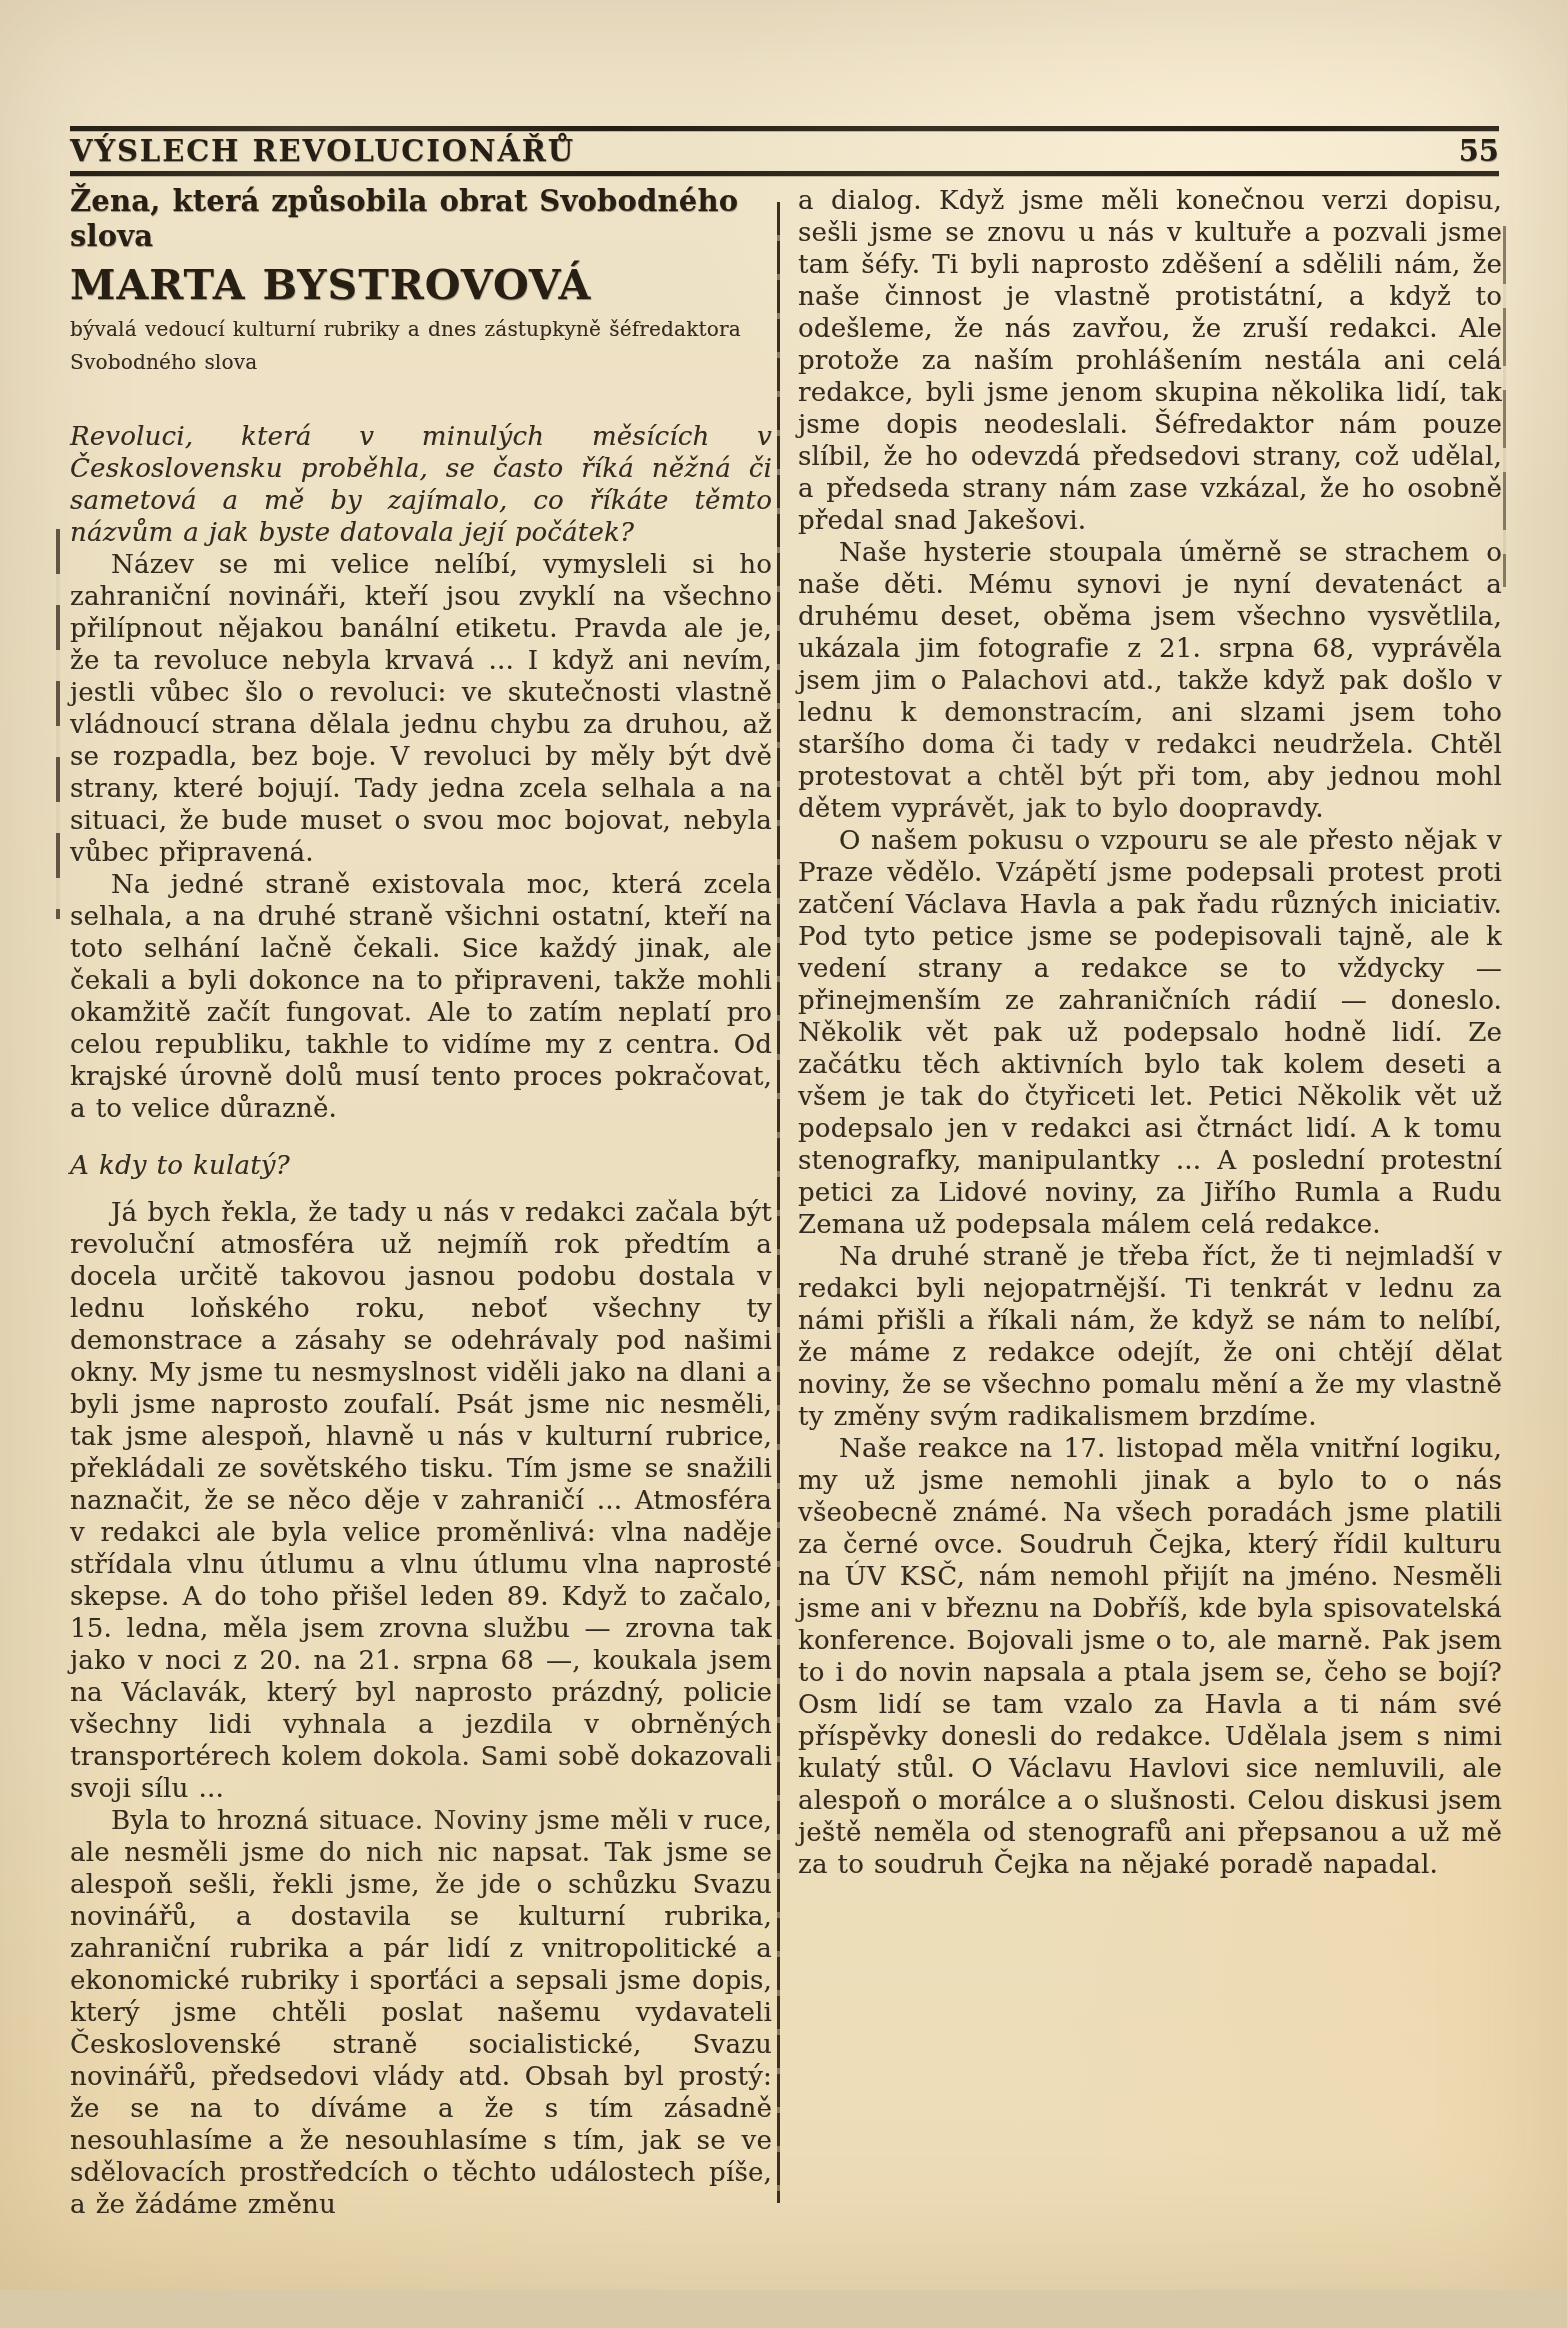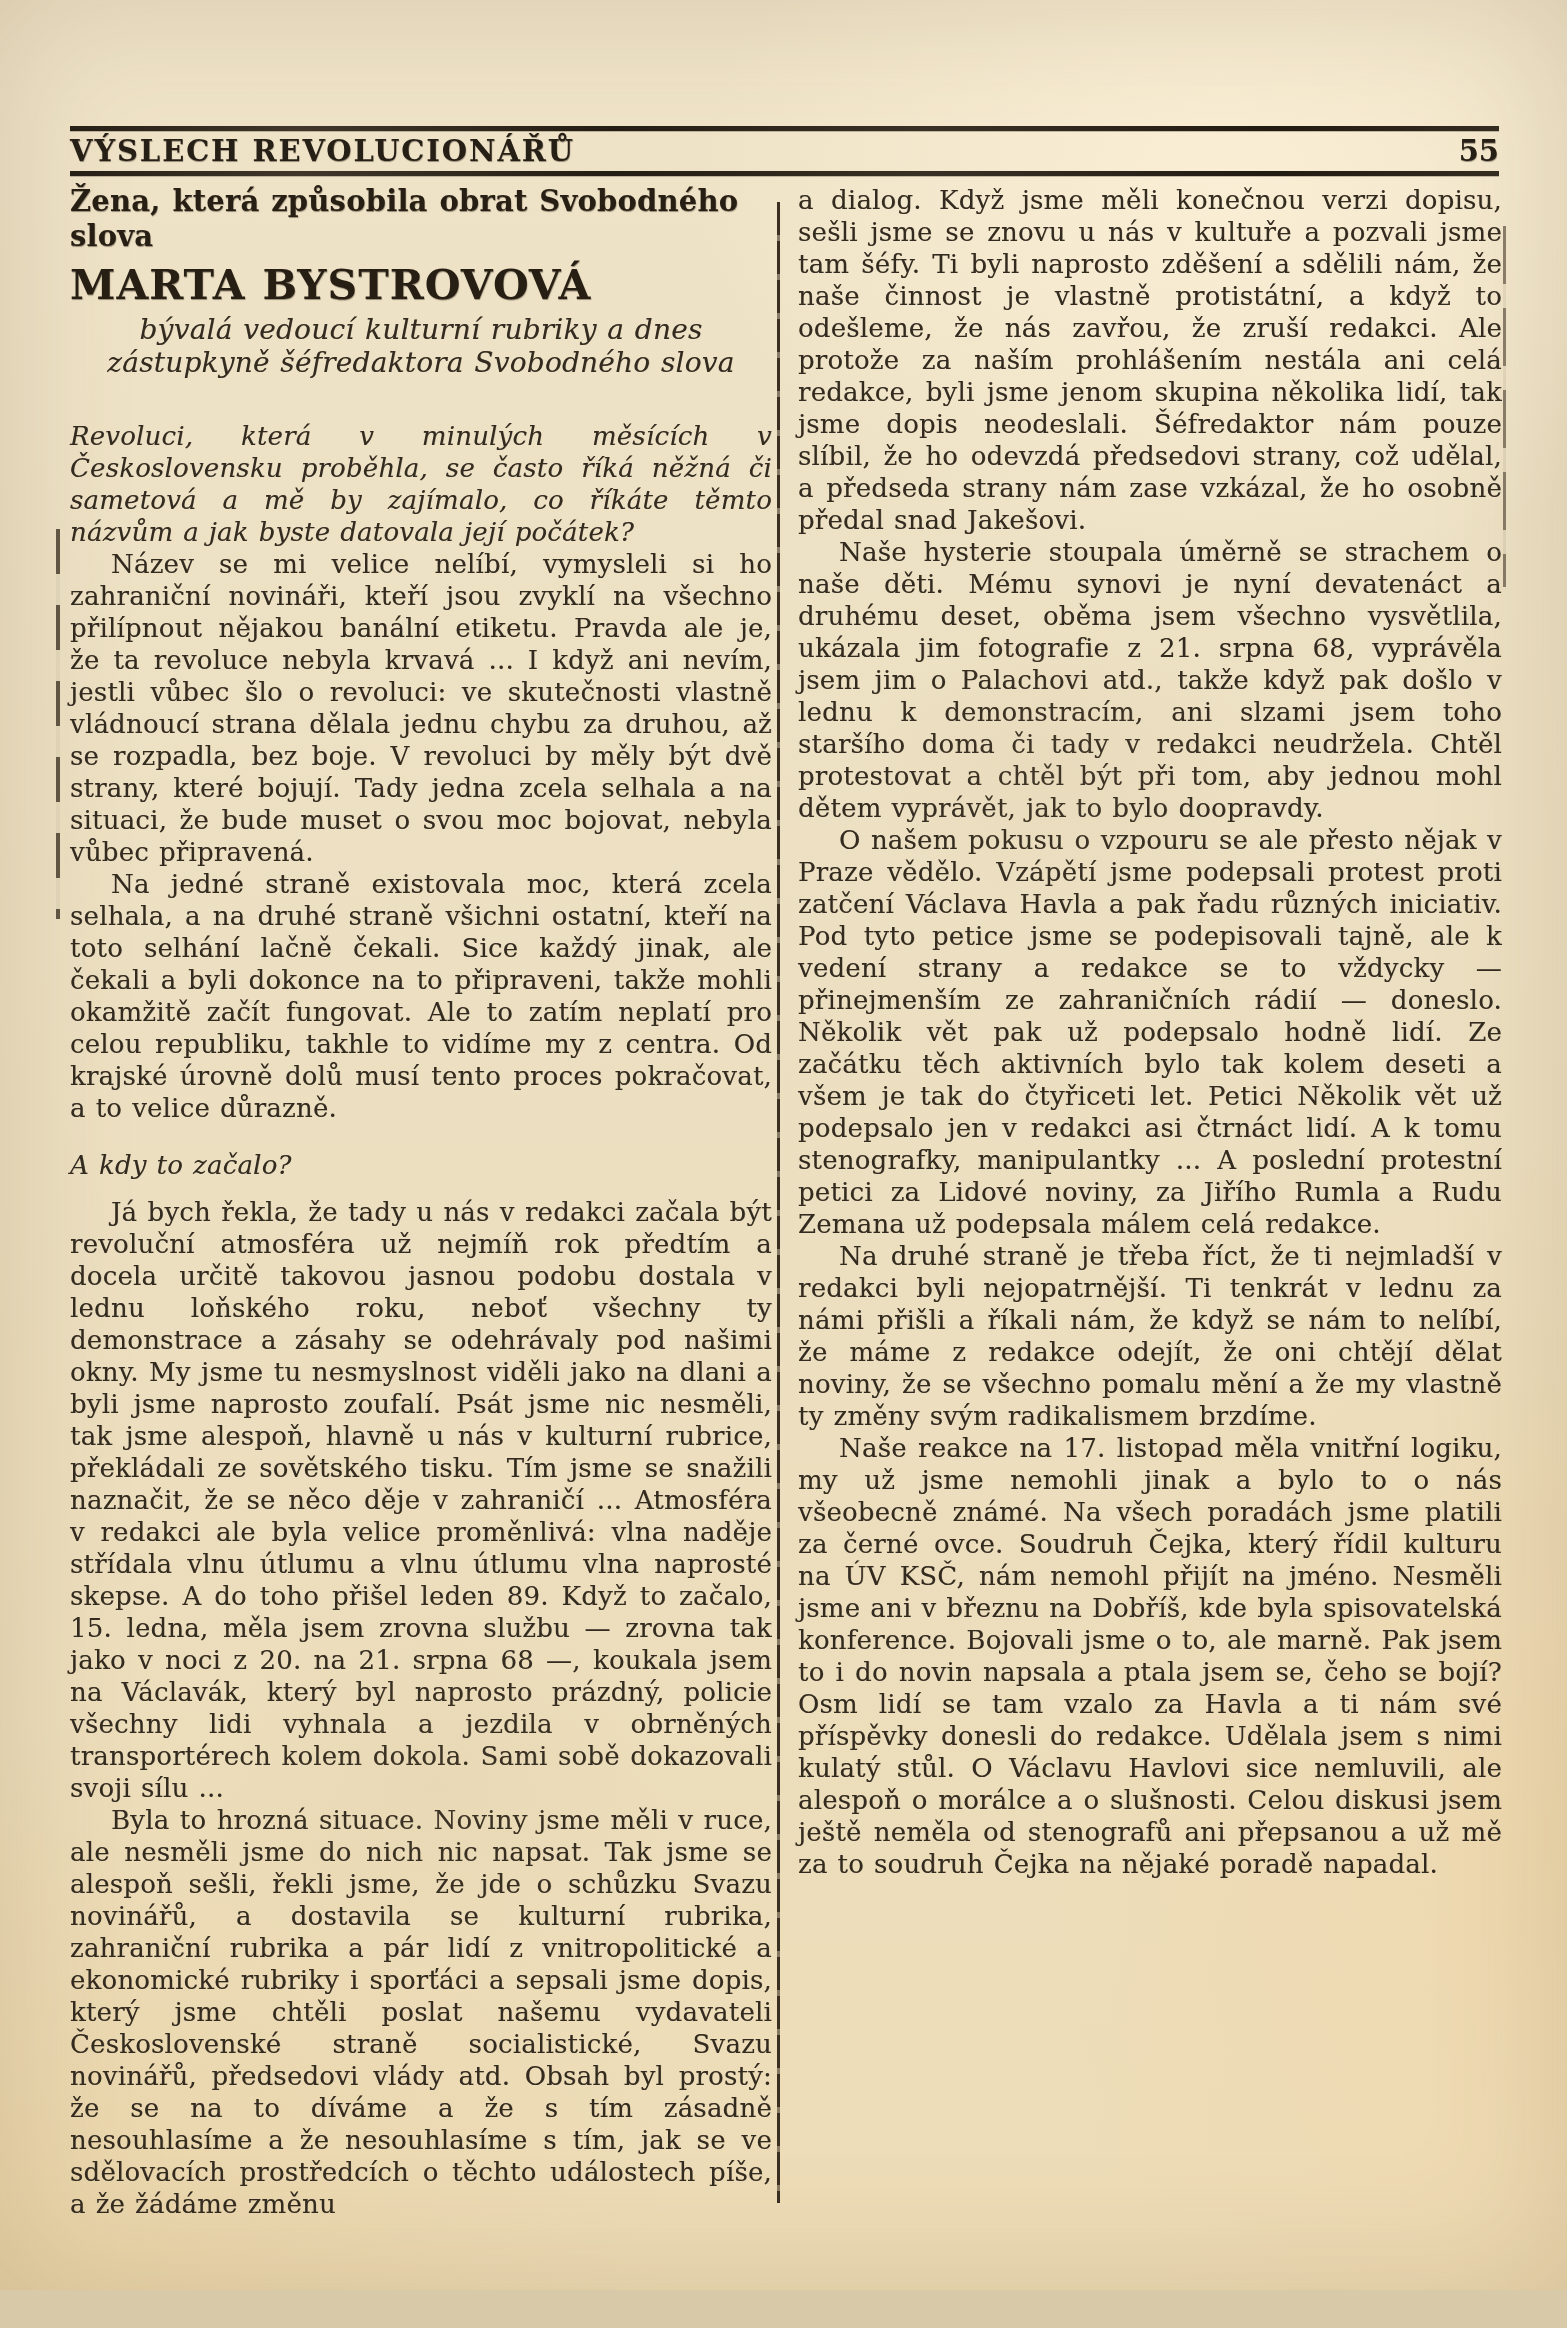--- a/index.html
+++ b/index.html
@@ -50,21 +50,21 @@
     font-weight:700;font-size:29px;line-height:35px;
     text-align:left;color:#281f14;
     text-shadow:0.5px 0.6px 0.8px rgba(45,34,20,0.45);
   }
   .name{
     font-weight:700;font-size:41px;line-height:47px;
     margin-top:7.8px;text-align:left;letter-spacing:1px;color:#281f14;
     text-shadow:0.5px 0.7px 0.9px rgba(45,34,20,0.45);
   }
   .role{
-    font-size:28px;line-height:33px;margin-top:3.9px;text-align:center;font-style:italic;
+    font-size:20px;line-height:33px;margin-top:3.9px;text-align:left;
   }
   p{margin:0;}
   .q{
     font-style:italic;margin-top:41px;
   }
   .subq{
     font-style:italic;margin-top:25px;margin-bottom:15.5px;text-align:left;
   }
   .ans{margin-top:5.8px;}
   .cont{margin-top:0;}
@@ -114,21 +114,21 @@
   <div class="rule rule-bottom"></div>
 
   <div class="col col-left">
     <div class="kicker">Žena, která způsobila obrat Svobodného slova</div>
     <div class="name">MARTA BYSTROVOVÁ</div>
     <div class="role">bývalá vedoucí kulturní rubriky a dnes zástupkyně šéfredaktora Svobodného slova</div>
 
     <p class="q">Revoluci, která v minulých měsících v Československu proběhla, se často říká něžná či sametová a mě by zajímalo, co říkáte těmto názvům a jak byste datovala její počátek?</p>
     <p class="ans ind">Název se mi velice nelíbí, vymysleli si ho zahraniční novináři, kteří jsou zvyklí na všechno přilípnout nějakou banální etiketu. Pravda ale je, že ta revoluce nebyla krvavá ... I když ani nevím, jestli vůbec šlo o revoluci: ve skutečnosti vlastně vládnoucí strana dělala jednu chybu za druhou, až se rozpadla, bez boje. V revoluci by měly být dvě strany, které bojují. Tady jedna zcela selhala a na situaci, že bude muset o svou moc bojovat, nebyla vůbec připravená.</p>
     <p class="ans ind">Na jedné straně existovala moc, která zcela selhala, a na druhé straně všichni ostatní, kteří na toto selhání lačně čekali. Sice každý jinak, ale čekali a byli dokonce na to připraveni, takže mohli okamžitě začít fungovat. Ale to zatím neplatí pro celou republiku, takhle to vidíme my z centra. Od krajské úrovně dolů musí tento proces pokračovat, a to velice důrazně.</p>
-    <p class="subq">A kdy to začalo?</p>
+    <p class="subq">A kdy to kulatý?</p>
     <p class="ans ind">Já bych řekla, že tady u nás v redakci začala být revoluční atmosféra už nejmíň rok předtím a docela určitě takovou jasnou podobu dostala v lednu loňského roku, neboť všechny ty demonstrace a zásahy se odehrávaly pod našimi okny. My jsme tu nesmyslnost viděli jako na dlani a byli jsme naprosto zoufalí. Psát jsme nic nesměli, tak jsme alespoň, hlavně u nás v kulturní rubrice, překládali ze sovětského tisku. Tím jsme se snažili naznačit, že se něco děje v zahraničí ... Atmosféra v redakci ale byla velice proměnlivá: vlna naděje střídala vlnu útlumu a vlnu útlumu vlna naprosté skepse. A do toho přišel leden 89. Když to začalo, 15. ledna, měla jsem zrovna službu — zrovna tak jako v noci z 20. na 21. srpna 68 —, koukala jsem na Václavák, který byl naprosto prázdný, policie všechny lidi vyhnala a jezdila v obrněných transportérech kolem dokola. Sami sobě dokazovali svoji sílu ...</p>
     <p class="ans ind">Byla to hrozná situace. Noviny jsme měli v ruce, ale nesměli jsme do nich nic napsat. Tak jsme se alespoň sešli, řekli jsme, že jde o schůzku Svazu novinářů, a dostavila se kulturní rubrika, zahraniční rubrika a pár lidí z vnitropolitické a ekonomické rubriky i sporťáci a sepsali jsme dopis, který jsme chtěli poslat našemu vydavateli Československé straně socialistické, Svazu novinářů, předsedovi vlády atd. Obsah byl prostý: že se na to díváme a že s tím zásadně nesouhlasíme a že nesouhlasíme s tím, jak se ve sdělovacích prostředcích o těchto událostech píše, a že žádáme změnu</p>
   </div>
 
   <div class="divider"></div>
 
   <div class="col col-right">
     <p class="ans cont">a dialog. Když jsme měli konečnou verzi dopisu, sešli jsme se znovu u nás v kultuře a pozvali jsme tam šéfy. Ti byli naprosto zděšení a sdělili nám, že naše činnost je vlastně protistátní, a když to odešleme, že nás zavřou, že zruší redakci. Ale protože za naším prohlášením nestála ani celá redakce, byli jsme jenom skupina několika lidí, tak jsme dopis neodeslali. Šéfredaktor nám pouze slíbil, že ho odevzdá předsedovi strany, což udělal, a předseda strany nám zase vzkázal, že ho osobně předal snad Jakešovi.</p>
     <p class="ans ind">Naše hysterie stoupala úměrně se strachem o naše děti. Mému synovi je nyní devatenáct a druhému deset, oběma jsem všechno vysvětlila, ukázala jim fotografie z 21. srpna 68, vyprávěla jsem jim o Palachovi atd., takže když pak došlo v lednu k demonstracím, ani slzami jsem toho staršího doma či tady v redakci neudržela. Chtěl protestovat a chtěl být při tom, aby jednou mohl dětem vyprávět, jak to bylo doopravdy.</p>
     <p class="ans ind">O našem pokusu o vzpouru se ale přesto nějak v Praze vědělo. Vzápětí jsme podepsali protest proti zatčení Václava Havla a pak řadu různých iniciativ. Pod tyto petice jsme se podepisovali tajně, ale k vedení strany a redakce se to vždycky — přinejmenším ze zahraničních rádií — doneslo. Několik vět pak už podepsalo hodně lidí. Ze začátku těch aktivních bylo tak kolem deseti a všem je tak do čtyřiceti let. Petici Několik vět už podepsalo jen v redakci asi čtrnáct lidí. A k tomu stenografky, manipulantky ... A poslední protestní petici za Lidové noviny, za Jiřího Rumla a Rudu Zemana už podepsala málem celá redakce.</p>

